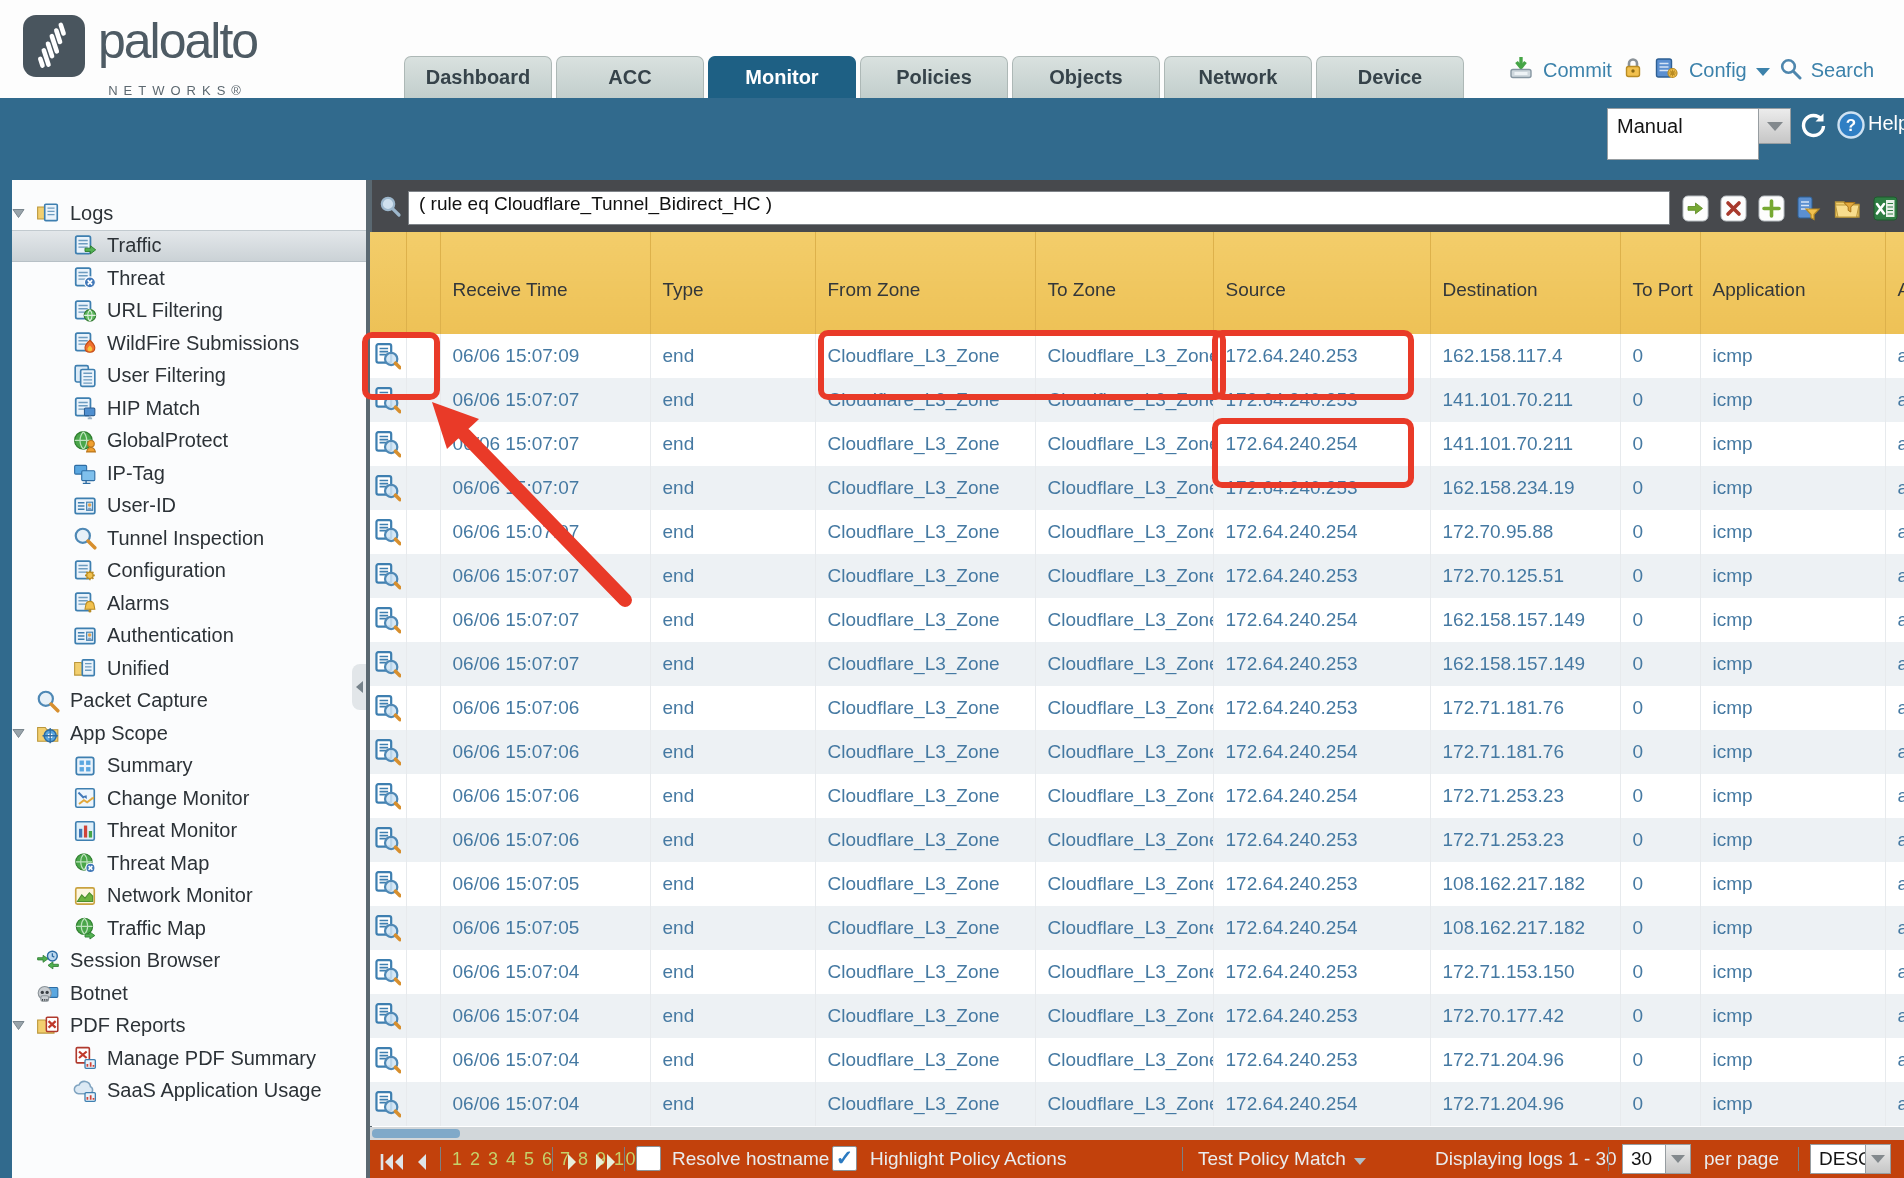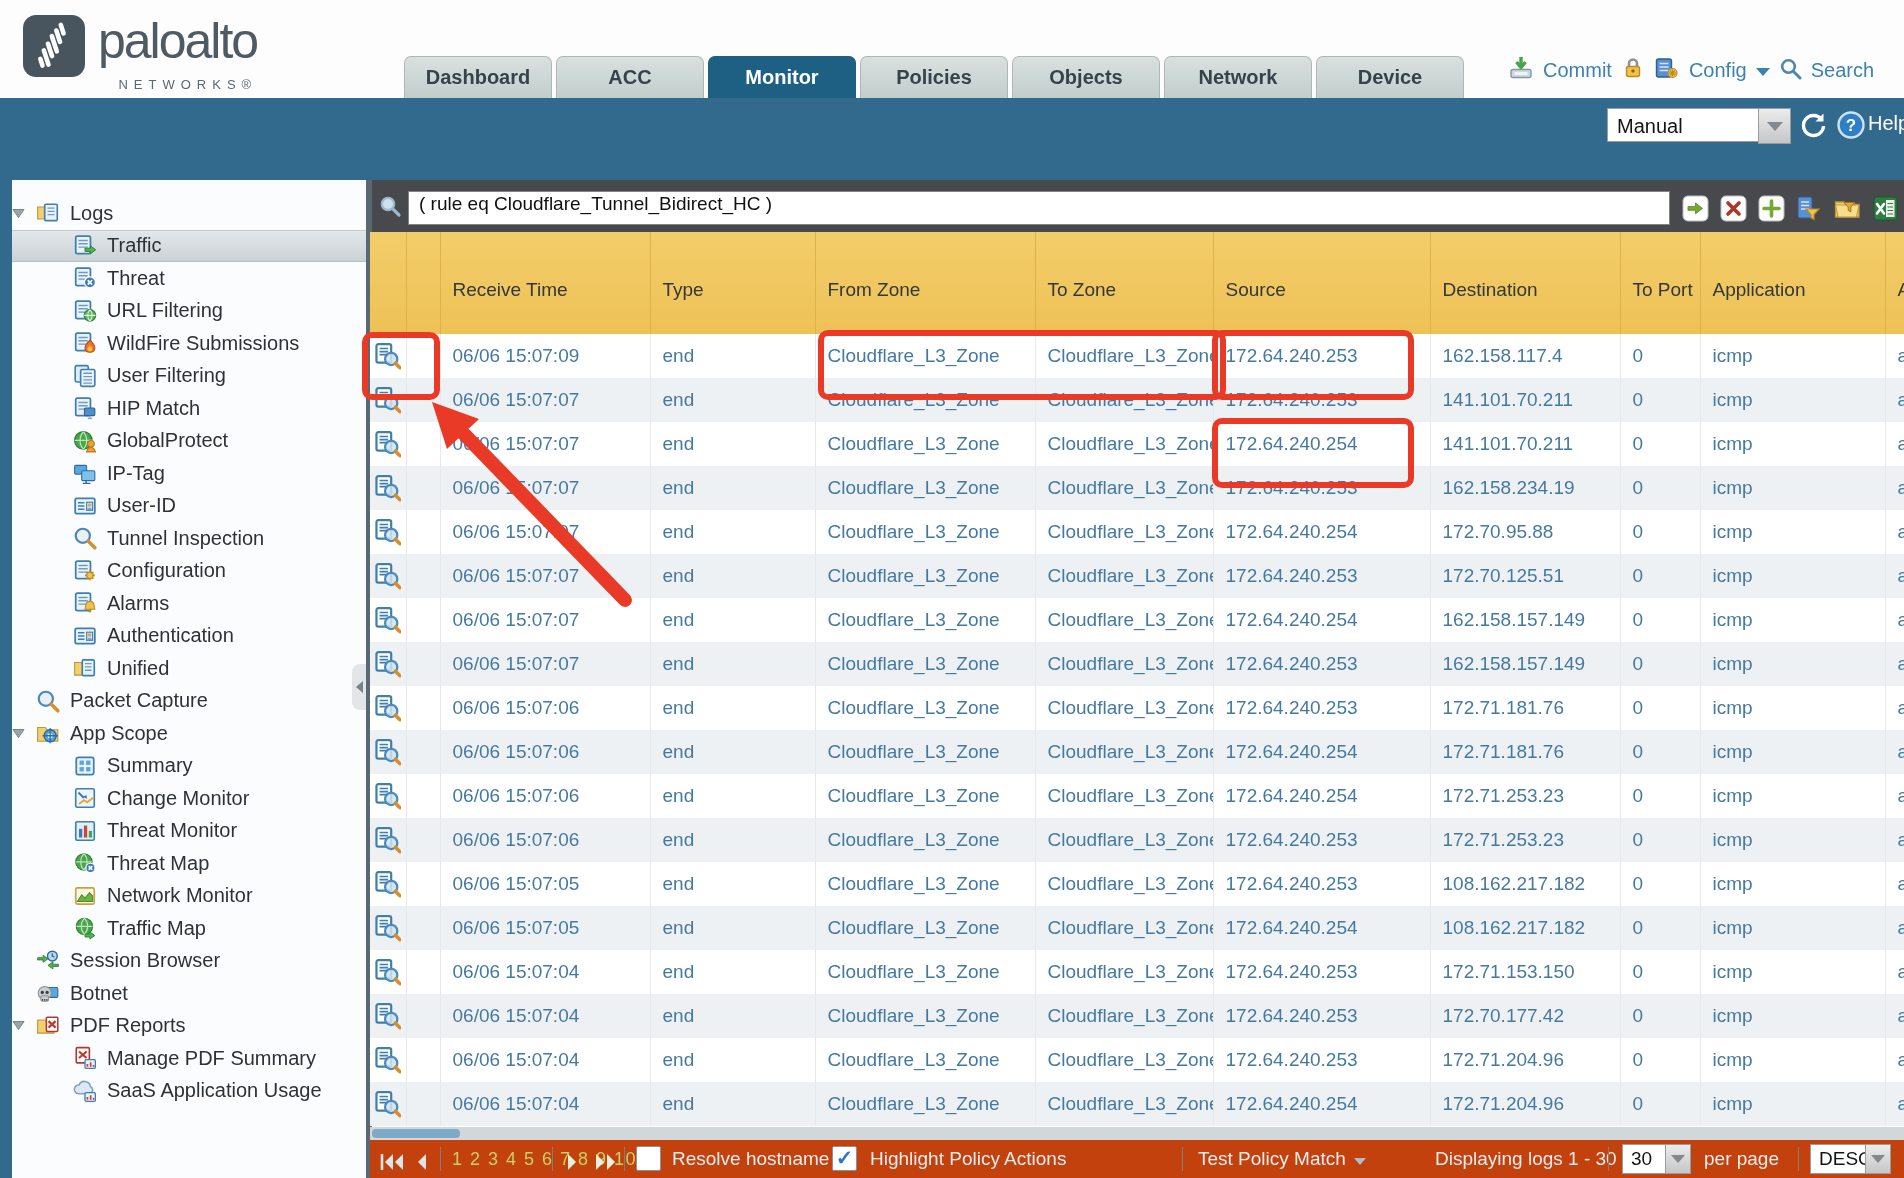--- a/index.html
+++ b/index.html
@@ -6,36 +6,36 @@
   #root{position:relative;width:1904px;height:1178px;overflow:hidden;
         font-family:"Liberation Sans",sans-serif;background:#fff;}
   .abs{position:absolute;}
 
   
   #top-white{left:0;top:0;width:1904px;height:98px;background:#fdfdfd;}
   #logo{left:22px;top:14px;display:flex;align-items:flex-start;}
   #logo-mark{width:64px;height:64px;}
   #logo-words{margin-left:12px;}
   #logo-text{font-size:50px;color:#4e5b64;letter-spacing:-2px;line-height:54px;}
-  #logo-sub{font-size:13px;color:#5c6870;letter-spacing:6px;text-align:right;margin-top:9px;}
+  #logo-sub{font-size:13px;color:#5c6870;letter-spacing:6px;text-align:center;margin-top:15px;}
 
   #tabs{left:404px;top:56px;display:flex;gap:4px;}
   .tab{width:148px;height:42px;display:flex;align-items:center;justify-content:center;
        font-size:20px;font-weight:bold;color:#36434a;border:1px solid #adb8b6;border-bottom:none;
        border-radius:7px 7px 0 0;background:linear-gradient(#d9e1df,#c2cecc);box-sizing:border-box;}
   .tab.active{background:#1e6084;border-color:#1e6084;color:#fff;}
 
   #hdr-actions{left:1508px;top:52px;height:36px;display:flex;align-items:center;gap:9px;}
   .hdr-link{font-size:20px;color:#3c82ab;}
   .caret-dn{width:0;height:0;border-left:7px solid transparent;border-right:7px solid transparent;
             border-top:8px solid #3c82ab;margin-top:3px;}
 
   
   #teal-band{left:0;top:98px;width:1904px;height:82px;background:#316a8d;}
-  #manual-box{left:1607px;top:108px;width:152px;height:34px;background:#fff;border:1px solid #979da1;
+  #manual-box{left:1607px;top:108px;width:152px;height:52px;background:#fff;border:1px solid #979da1;
               box-sizing:border-box;font-size:20px;color:#141414;line-height:34px;padding-left:9px;}
   #manual-arrow{left:1758px;top:108px;width:33px;height:36px;background:linear-gradient(#ececec,#c6c6c6);
                 border:1px solid #979da1;box-sizing:border-box;display:flex;align-items:center;justify-content:center;}
   .tri-dn-gray{width:0;height:0;border-left:8px solid transparent;border-right:8px solid transparent;
                border-top:9px solid #83898d;}
   #help-label{left:1868px;top:112px;font-size:20px;color:#fff;}
 
   
   #filter-bar{left:366px;top:180px;width:1538px;height:52px;background:#47494d;}
   #filter-input{left:408px;top:191px;width:1262px;height:34px;border:1px solid #7e8democ;

